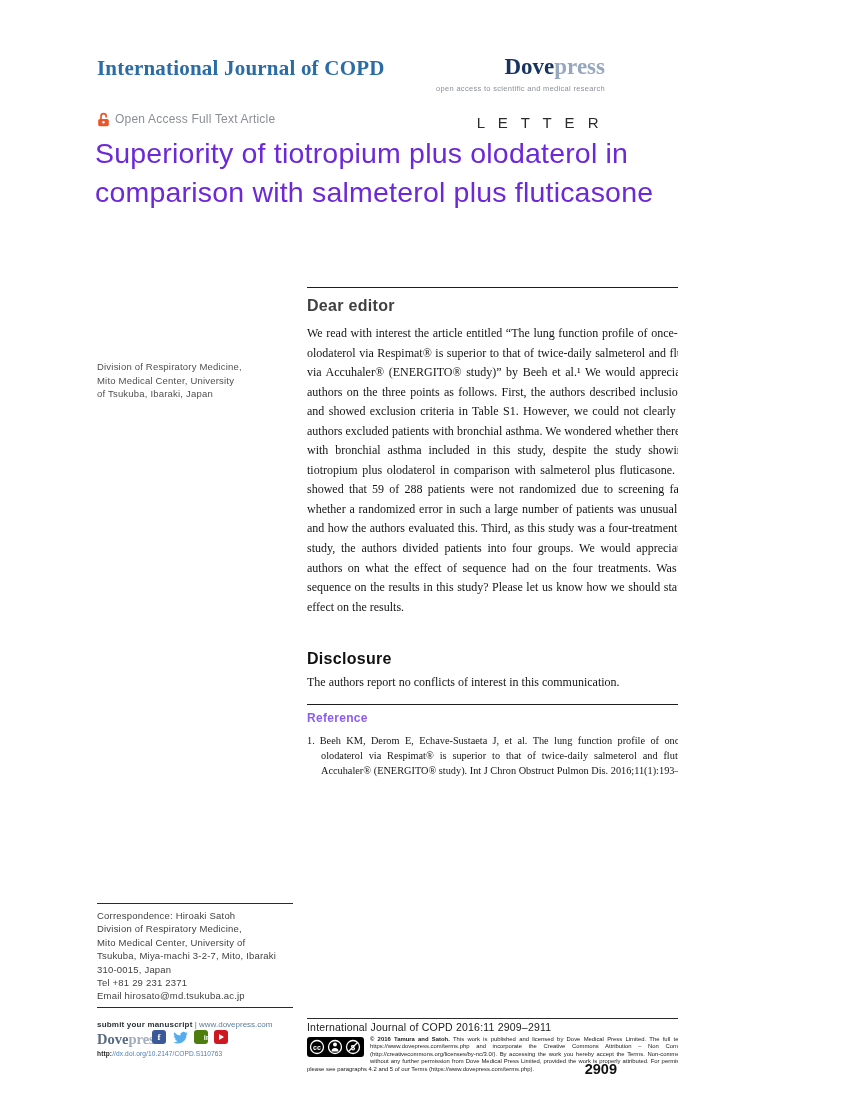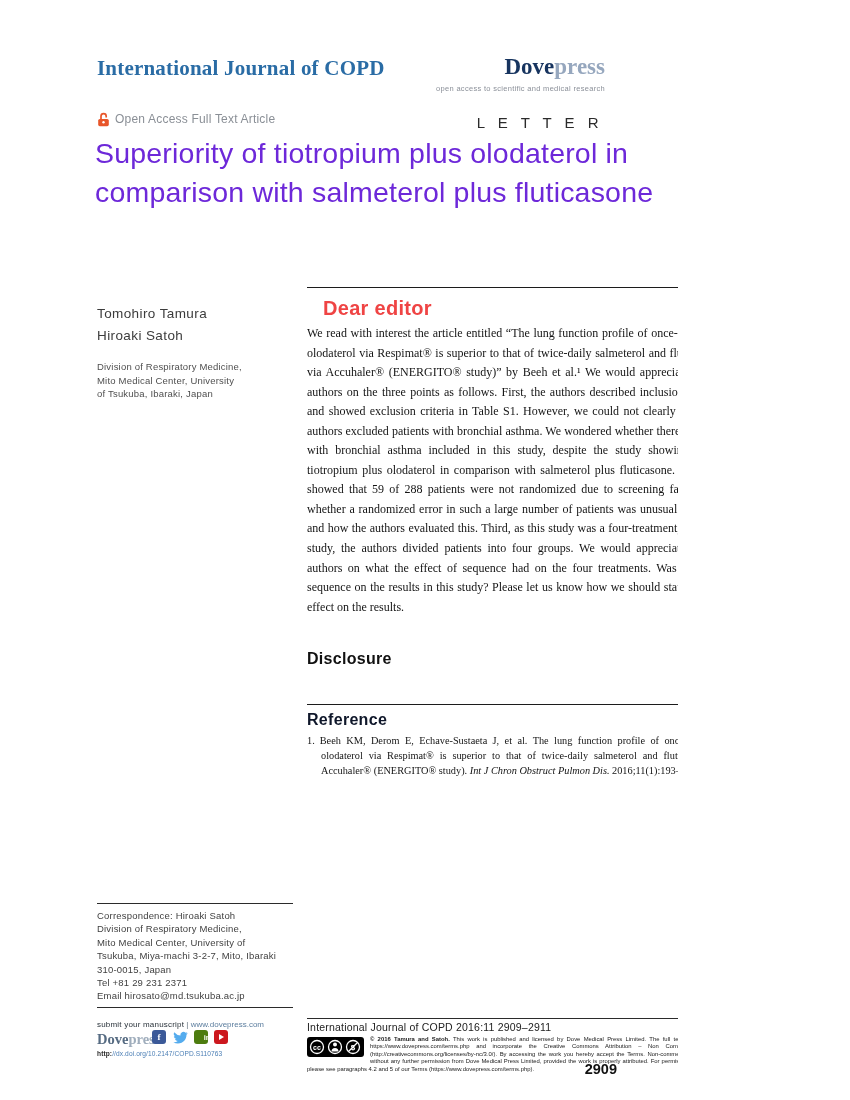--- a/index.html
+++ b/index.html
@@ -43,44 +43,44 @@
   .authors { position: absolute; top: 303px; left: 97px;
     font-size: 13.5px; line-height: 21.5px; color: #3c3c3c; letter-spacing: 0.4px; }
   .affiliation { position: absolute; top: 360px; left: 97px; width: 190px;
     font-size: 9.5px; line-height: 13.5px; color: #4f4f4f; white-space: pre-line; letter-spacing: 0.2px; }
   .corr-rule-top  { position: absolute; top: 903px;  left: 97px; width: 196px; height: 1px; background: #2b2b2b; }
   .corr-rule-bot  { position: absolute; top: 1007px; left: 97px; width: 196px; height: 1px; background: #2b2b2b; }
   .correspondence { position: absolute; top: 909px; left: 97px; width: 200px;
     font-size: 9.5px; line-height: 13.4px; color: #3f3f3f; white-space: pre-line; letter-spacing: 0.2px; }
   
   .col-rule-top { position: absolute; top: 287px; left: 307px; width: 470px; height: 1.4px; background: #1c1c1c; }
-  .h-dear { position: absolute; top: 297px; left: 307px; font-size: 20px; font-weight: bold; color: #ef4444; letter-spacing: 0.3px; margin-left: 16px; }
+  .h-dear { position: absolute; top: 297px; left: 307px; font-size: 16px; font-weight: bold; color: #404040; letter-spacing: 0.3px; }
   .letter-body {
     position: absolute; top: 324px; left: 307px; width: 470px;
     font-family: "Liberation Serif", serif; font-size: 12px; line-height: 19.55px;
     text-align: justify; color: #141414;
   }
   .h-disclosure { position: absolute; top: 650px; left: 307px; font-size: 16px; font-weight: bold; color: #111; letter-spacing: 0.3px; }
   .disclosure-body {
     position: absolute; top: 675px; left: 307px; width: 470px;
     font-family: "Liberation Serif", serif; font-size: 12px; color: #141414;
   }
   .ref-rule { position: absolute; top: 704px; left: 307px; width: 470px; height: 1.4px; background: #1c1c1c; }
-  .h-reference { position: absolute; top: 711px; left: 307px; font-size: 16px; font-weight: bold; color: #0f172a; letter-spacing: 0.3px; }
+  .h-reference { position: absolute; top: 711px; left: 307px; font-size: 12px; font-weight: bold; color: #8b5cf6; letter-spacing: 0.3px; }
   .reference-item {
     position: absolute; top: 733px; left: 307px; width: 470px;
     font-family: "Liberation Serif", serif; font-size: 10.3px; line-height: 15px;
     text-align: justify; color: #141414;
     padding-left: 14px; text-indent: -14px;
   }
-  .reference-item .jrnl { font-style: italic; }
+  .reference-item .jrnl { }
   .reference-item .refnum { margin-right: 5px; }
   
   .submit-line { position: absolute; top: 1020px; left: 97px; font-size: 8px; color: #63727f; }
-  .submit-line .lbl { font-weight: normal; color: #29323a; letter-spacing: 0.2px; }
+  .submit-line .lbl { font-weight: bold; color: #29323a; letter-spacing: 0.2px; }
   .submit-line .url { color: #5b7d9e; }
   .footer-logo { position: absolute; top: 1031px; left: 97px;
     font-family: "Liberation Serif", serif; font-size: 14.5px; font-weight: bold; }
   .footer-logo .dove { color: #566b82; }
   .footer-logo .press { color: #9fadbc; }
   .social { position: absolute; top: 1030px; left: 152px; display: flex; gap: 6px; align-items: center; }
   .sq { width: 14px; height: 14px; border-radius: 3px; display: flex; align-items: center; justify-content: center;
         color: #fff; font-size: 9px; font-weight: bold; }
   .fb { background: #3b5998; font-family: "Liberation Serif", serif; }
   .li { background: #4d7c0f; font-size: 7.5px; padding-left: 12px; }
@@ -114,43 +114,40 @@
         <rect x="1.2" y="7" width="10.6" height="7.2" rx="1.6" fill="#e8562a"></rect>
         <circle cx="6.5" cy="10.2" r="1.2" fill="#ffffff"></circle>
       </svg>
     </span>
     <span class="oa-label">Open Access Full Text Article</span>
   </div>
   <div class="article-type">L E T T E R</div>
 
   <h1 class="article-title">Superiority of tiotropium plus olodaterol in comparison with salmeterol plus fluticasone</h1>
 
-  <div class="authors">
-    <div>Tomohiro Tamura</div>
-    <div>Hiroaki Satoh</div>
-  </div>
   <div class="affiliation">Division of Respiratory Medicine,
 Mito Medical Center, University
 of Tsukuba, Ibaraki, Japan</div>
 
   <div class="corr-rule-top"></div>
   <div class="correspondence">Correspondence: Hiroaki Satoh
 Division of Respiratory Medicine,
 Mito Medical Center, University of
 Tsukuba, Miya-machi 3-2-7, Mito, Ibaraki
 310-0015, Japan
 Tel +81 29 231 2371
 Email hirosato@md.tsukuba.ac.jp</div>
   <div class="corr-rule-bot"></div>
 
   <div class="col-rule-top"></div>
   <h2 class="h-dear">Dear editor</h2>
   <p class="letter-body">We read with interest the article entitled “The lung function profile of once-daily tiotropium and olodaterol via Respimat® is superior to that of twice-daily salmeterol and fluticasone propionate via Accuhaler® (ENERGITO® study)” by Beeh et al.¹ We would appreciate hearing from the authors on the three points as follows. First, the authors described inclusion criteria in the text and showed exclusion criteria in Table S1. However, we could not clearly understand how the authors excluded patients with bronchial asthma. We wondered whether there were a few patients with bronchial asthma included in this study, despite the study showing a superiority of tiotropium plus olodaterol in comparison with salmeterol plus fluticasone. Second, the authors showed that 59 of 288 patients were not randomized due to screening failure. We wondered whether a randomized error in such a large number of patients was unusual in a Phase III study and how the authors evaluated this. Third, as this study was a four-treatment, complete crossover study, the authors divided patients into four groups. We would appreciate hearing from the authors on what the effect of sequence had on the four treatments. Was there any effect of sequence on the results in this study? Please let us know how we should statistically evaluate its effect on the results.</p>
 
   <h2 class="h-disclosure">Disclosure</h2>
+  <p class="disclosure-body">The authors report no conflicts of interest in this communication.</p>
 
   <div class="ref-rule"></div>
   <h2 class="h-reference">Reference</h2>
   <p class="reference-item"><span class="refnum">1.</span><span>Beeh KM, Derom E, Echave-Sustaeta J, et al. The lung function profile of once-daily tiotropium and olodaterol via Respimat® is superior to that of twice-daily salmeterol and fluticasone propionate via Accuhaler® (ENERGITO® study). </span><span class="jrnl">Int J Chron Obstruct Pulmon Dis.</span><span> 2016;11(1):193–205.</span></p>
 
   <div class="submit-line"><span class="lbl">submit your manuscript</span><span> | </span><span class="url">www.dovepress.com</span></div>
   <div class="footer-logo"><span class="dove">Dove</span><span class="press">press</span></div>
 
   <div class="social">
     <span class="sq fb">f</span>

